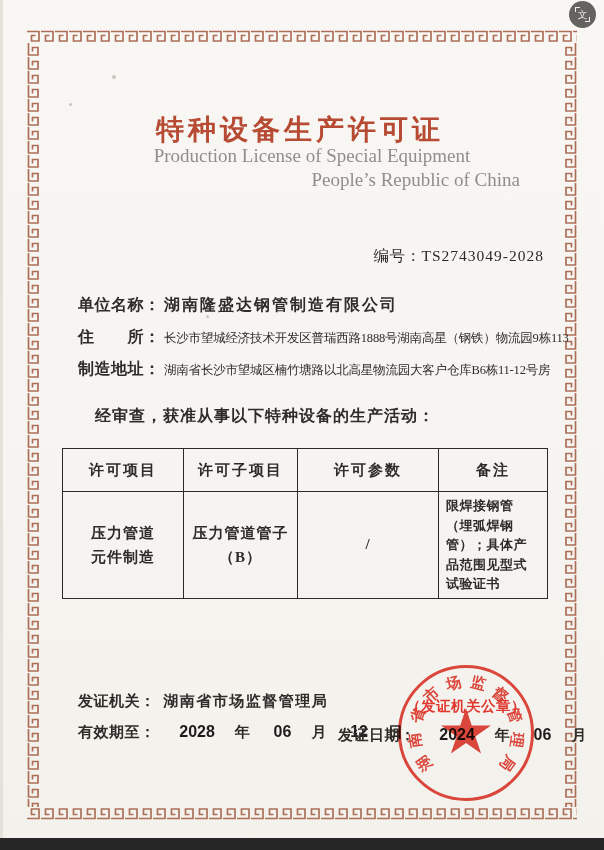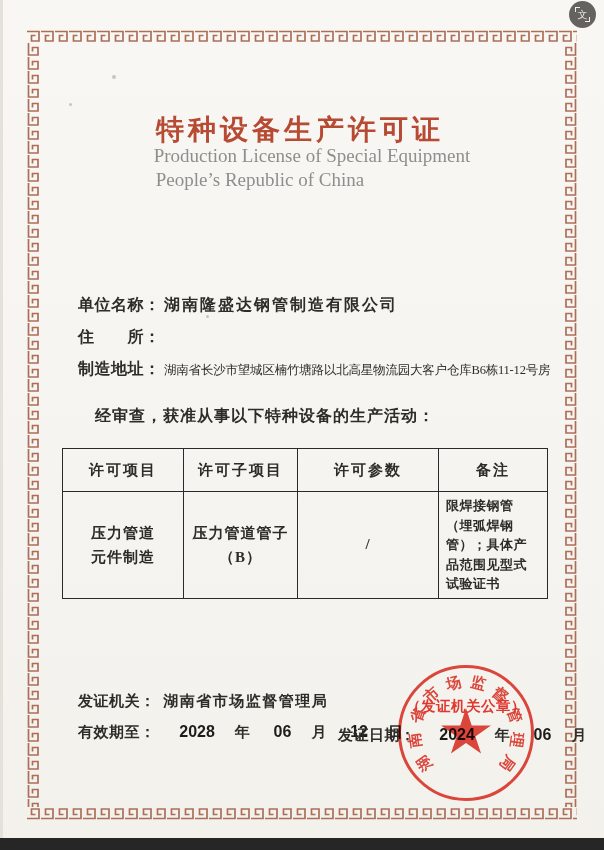--- a/index.html
+++ b/index.html
@@ -26,21 +26,21 @@
   .vf::after{content:"";position:absolute;right:0;bottom:0;width:4px;height:4px;
              border-right:1.5px solid #f2f0ee;border-bottom:1.5px solid #f2f0ee;}
   .vf-glyph{color:#f2f0ee;font-size:10px;line-height:1;font-family:"Liberation Sans",sans-serif;}
 
   
   .t-cn1{position:absolute;left:0;top:76px;width:604px;text-align:center;color:#b64a33;
          font-size:27px;font-weight:700;letter-spacing:5px;}
   .t-cn2{position:absolute;left:0;top:111px;width:600px;text-align:center;color:#b64a33;
          font-size:28px;font-weight:700;letter-spacing:4px;}
   .t-en1{position:absolute;left:0;top:145px;width:604px;text-align:center;color:#8f8e8c;font-size:19px;padding-left:10px;}
-  .t-en2{position:absolute;left:0;top:169px;width:520px;text-align:center;color:#8f8e8c;font-size:19px;}
+  .t-en2{position:absolute;left:0;top:169px;width:520px;text-align:right;color:#8f8e8c;font-size:19px;}
 
   .license-no{position:absolute;right:60px;top:246px;font-size:15.5px;color:#2c2a27;letter-spacing:.5px;}
   .license-no .num{font-family:"Liberation Serif","DejaVu Serif",serif;letter-spacing:1px;}
 
   
   .fields{position:absolute;left:78px;top:295px;width:480px;color:#2e2c29;}
   .frow{display:flex;align-items:baseline;margin-bottom:11px;white-space:nowrap;}
   .flabel{font-size:16px;font-weight:700;flex:0 0 86px;letter-spacing:.5px;}
   .fval-big{font-size:16px;font-weight:600;letter-spacing:2px;}
   .fval-small{font-size:12.5px;font-weight:500;letter-spacing:-.2px;}
@@ -123,28 +123,32 @@
   <div class="xlate">
     <span class="vf">
       <span class="vf-glyph">文</span>
     </span>
   </div>
 
   <div class="t-cn2">特种设备生产许可证</div>
   <div class="t-en1">Production License of Special Equipment</div>
   <div class="t-en2">People’s Republic of China</div>
 
+  <div class="license-no">
+    <span>编号：</span><span class="num">TS2743049-2028</span>
+  </div>
 
   <div class="fields">
     <div class="frow">
       <span class="flabel">单位名称：</span>
       <span class="fval-big">湖南隆盛达钢管制造有限公司</span>
     </div>
     <div class="frow">
       <span class="flabel">住　　所：</span>
+      <span class="fval-small">长沙市望城经济技术开发区普瑞西路1888号湖南高星（钢铁）物流园9栋113</span>
     </div>
     <div class="frow">
       <span class="flabel">制造地址：</span>
       <span class="fval-small">湖南省长沙市望城区楠竹塘路以北高星物流园大客户仓库B6栋11-12号房</span>
     </div>
   </div>
 
   <div class="statement">经审查，获准从事以下特种设备的生产活动：</div>
 
   <div class="tbl-wrap">

